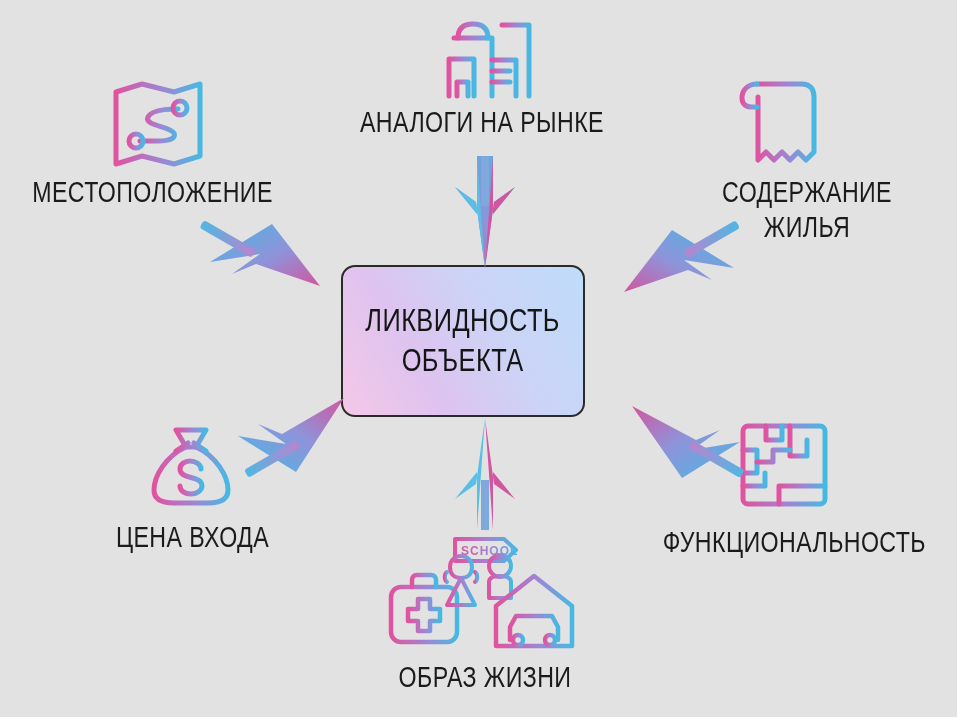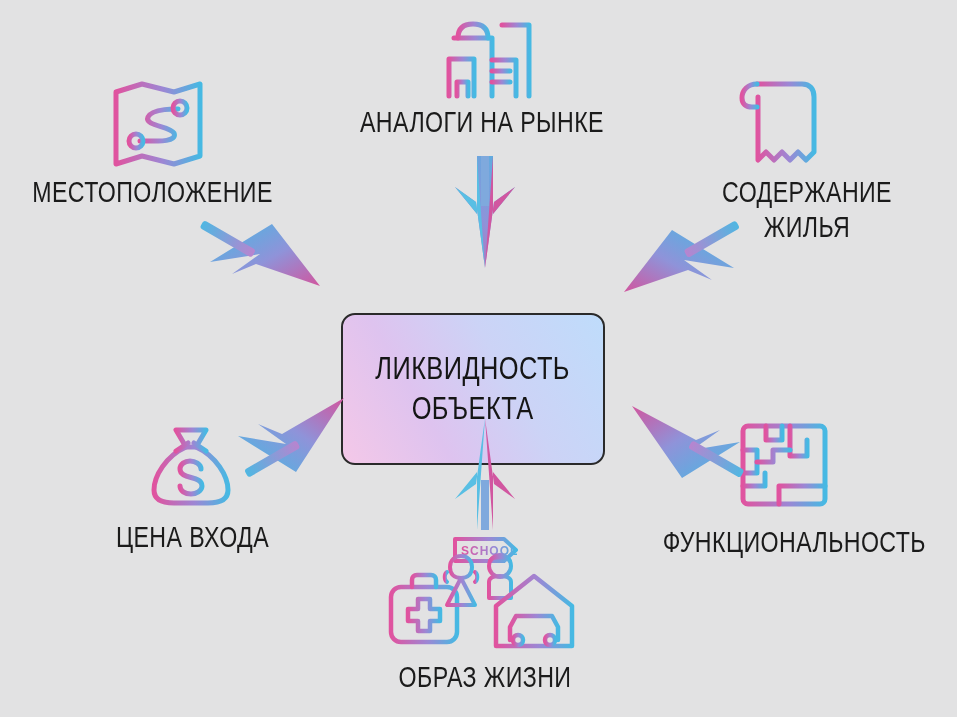--- a/index.html
+++ b/index.html
@@ -25,27 +25,26 @@
     user-select:none;
   }
 
   .icon{position:absolute;}
   .arrow{position:absolute;}
 
   
   #center-node{
     position:absolute;
     left:341px;top:265px;
-    width:264px;height:152px;
+    width:244px;height:152px;
     border:2px solid #2a2a2a;
     border-radius:14px;
     background:linear-gradient(60deg,#f4c8e8 0%,#dec3ef 32%,#ccd3f6 62%,#bfdcfb 100%);
     display:flex;align-items:center;justify-content:center;
     box-sizing:border-box;
-    margin-top:48px;
   }
   #center-label{
     color:#151515;
     font-size:31px;
     line-height:1.28;
     text-align:center;
     letter-spacing:.5px;
     transform:scaleX(.82);
     white-space:pre-line;
     font-family:"Liberation Sans","DejaVu Sans",sans-serif;

